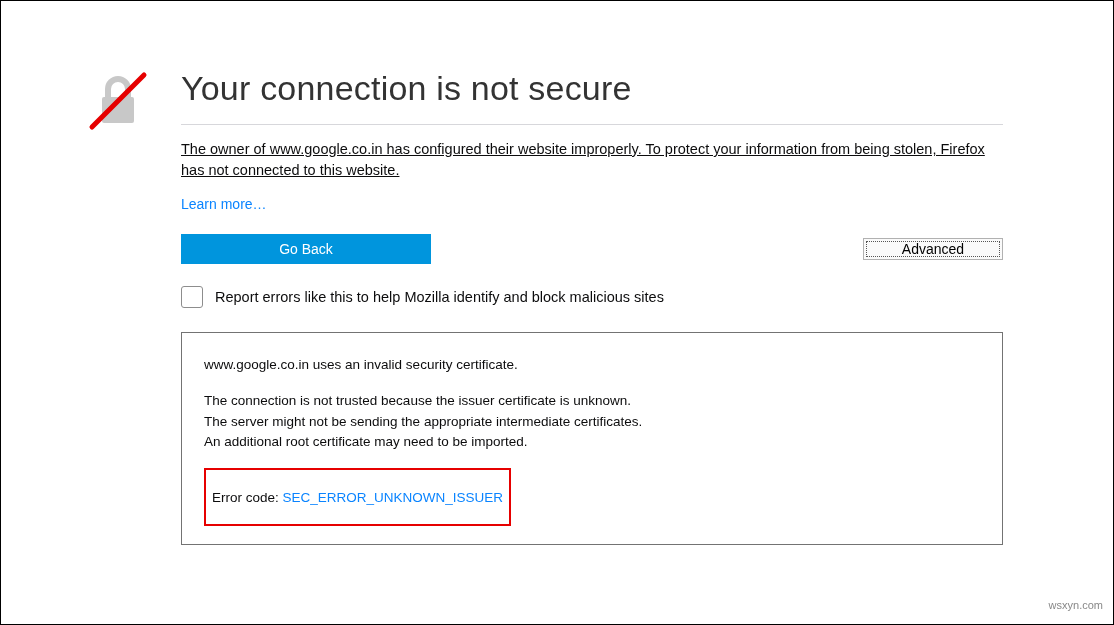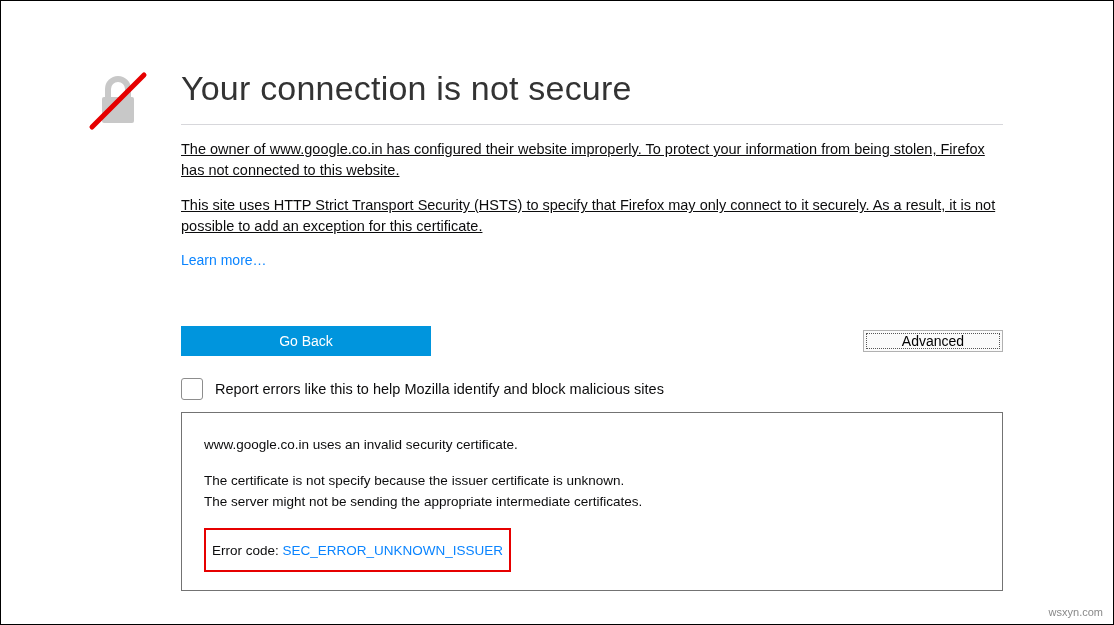--- a/index.html
+++ b/index.html
@@ -6,70 +6,70 @@
     html, body { width: 1114px; height: 625px; font-family: "Segoe UI", Arial, sans-serif; background: #fff; color: #0c0c0d; }
     .outer { width: 1114px; height: 625px; border: 1px solid #000; position: relative; background: #fff; overflow: hidden; }
     .content { padding: 68px 110px 0 85px; border-radius: 23px; }
     .title-row { display: flex; align-items: flex-start; }
     .lock-wrap { width: 95px; flex: 0 0 95px; }
     .text-col { flex: 1; }
     h1 { font-size: 34px; font-weight: 300; color: #333; letter-spacing: 0.2px; }
     .divider { border: none; border-top: 1px solid #d7d7db; margin: 16px 0 14px 0; }
     p.desc { font-size: 14.5px; line-height: 1.45; color: #0c0c0d; margin-bottom: 14px; text-decoration: underline; }
     .learn-more { color: #0a84ff; text-decoration: none; font-size: 14px; cursor: pointer; display: inline-block; margin-bottom: 22px; }
-    .btn-row { display: flex; justify-content: space-between; align-items: center; margin-bottom: 22px; margin-top: 36px; }
+    .btn-row { display: flex; justify-content: space-between; align-items: center; margin-bottom: 22px; }
     .btn-primary { width: 250px; height: 30px; background: #0095dd; color: #fff; border: none; font-size: 14px; cursor: pointer; }
     .btn-secondary { width: 140px; height: 22px; background: #fafafa; border: 1px solid #b1b1b1; outline: 1px dotted #555; outline-offset: -4px; font-size: 14px; cursor: pointer; }
-    .report-row { display: flex; align-items: center; gap: 12px; margin-bottom: 12px; }
+    .report-row { display: flex; align-items: center; gap: 12px; margin-bottom: 24px; }
     .checkbox { width: 22px; height: 22px; border: 1.5px solid #8d8d8d; border-radius: 3px; background: #fff; cursor: pointer; }
     .report-label { font-size: 14.5px; color: #0c0c0d; }
     .details-box { border: 1px solid #737373; padding: 22px 22px 18px 22px; }
     .details-box p { font-size: 13.5px; color: #0c0c0d; line-height: 1.5; }
     .details-box .d1 { margin-bottom: 16px; }
-    .error-line-wrap { margin-top: 16px; border: 2px solid #e60000; display: inline-block; padding: 11px 6px; }
+    .error-line-wrap { margin-top: 16px; border: 2px solid #e60000; display: inline-block; padding: 18px 6px; }
     .error-label { font-size: 13.5px; }
     .error-code { color: #0a84ff; font-size: 13.5px; }
-    .watermark { position: absolute; bottom: 6px; right: 10px; font-size: 11px; color: #888; }
+    .watermark { position: absolute; bottom: 13px; right: 10px; font-size: 11px; color: #888; }
     .brand { position: absolute; bottom: 8px; right: 60px; font-size: 26px; font-weight: 700; color: rgba(100,100,100,0.25); letter-spacing: 1px; }
   </style>
 </head>
 <body>
 
 <div class="outer">
   <div class="content">
 
     <div class="title-row">
       <div class="lock-wrap">
         <svg width="64" height="64" viewBox="0 0 64 64">
           <rect x="16" y="28" width="32" height="26" rx="2" fill="#c8c8c8"></rect>
           <path d="M22 28 v-8 a10 10 0 0 1 20 0 v8" fill="none" stroke="#c8c8c8" stroke-width="6"></path>
           <line x1="6" y1="58" x2="58" y2="6" stroke="#e60000" stroke-width="5" stroke-linecap="round"></line>
         </svg>
       </div>
       <div class="text-col">
         <h1>Your connection is not secure</h1>
         <hr class="divider">
         <p class="desc">The owner of www.google.co.in has configured their website improperly. To protect your information from being stolen, Firefox has not connected to this website.</p>
-        <p class="desc">This site uses HTTP Strict Transport Security (HSTS) to specify that Firefox may only connect to it securely. As a result, it is not possible to add an exception for this certificate.</p>
         <a class="learn-more">Learn more…</a>
 
         <div class="btn-row">
           <button class="btn-primary">Go Back</button>
           <button class="btn-secondary">Advanced</button>
         </div>
 
         <div class="report-row">
           <div class="checkbox"></div>
           <span class="report-label">Report errors like this to help Mozilla identify and block malicious sites</span>
         </div>
 
         <div class="details-box">
           <p class="d1">www.google.co.in uses an invalid security certificate.</p>
-          <p>The certificate is not specify because the issuer certificate is unknown.</p>
+          <p>The connection is not trusted because the issuer certificate is unknown.</p>
           <p>The server might not be sending the appropriate intermediate certificates.</p>
+          <p>An additional root certificate may need to be imported.</p>
           <div class="error-line-wrap">
             <span class="error-label">Error code: </span><span class="error-code">SEC_ERROR_UNKNOWN_ISSUER</span>
           </div>
         </div>
 
       </div>
     </div>
 
   </div>
   <div class="watermark">wsxyn.com</div>

